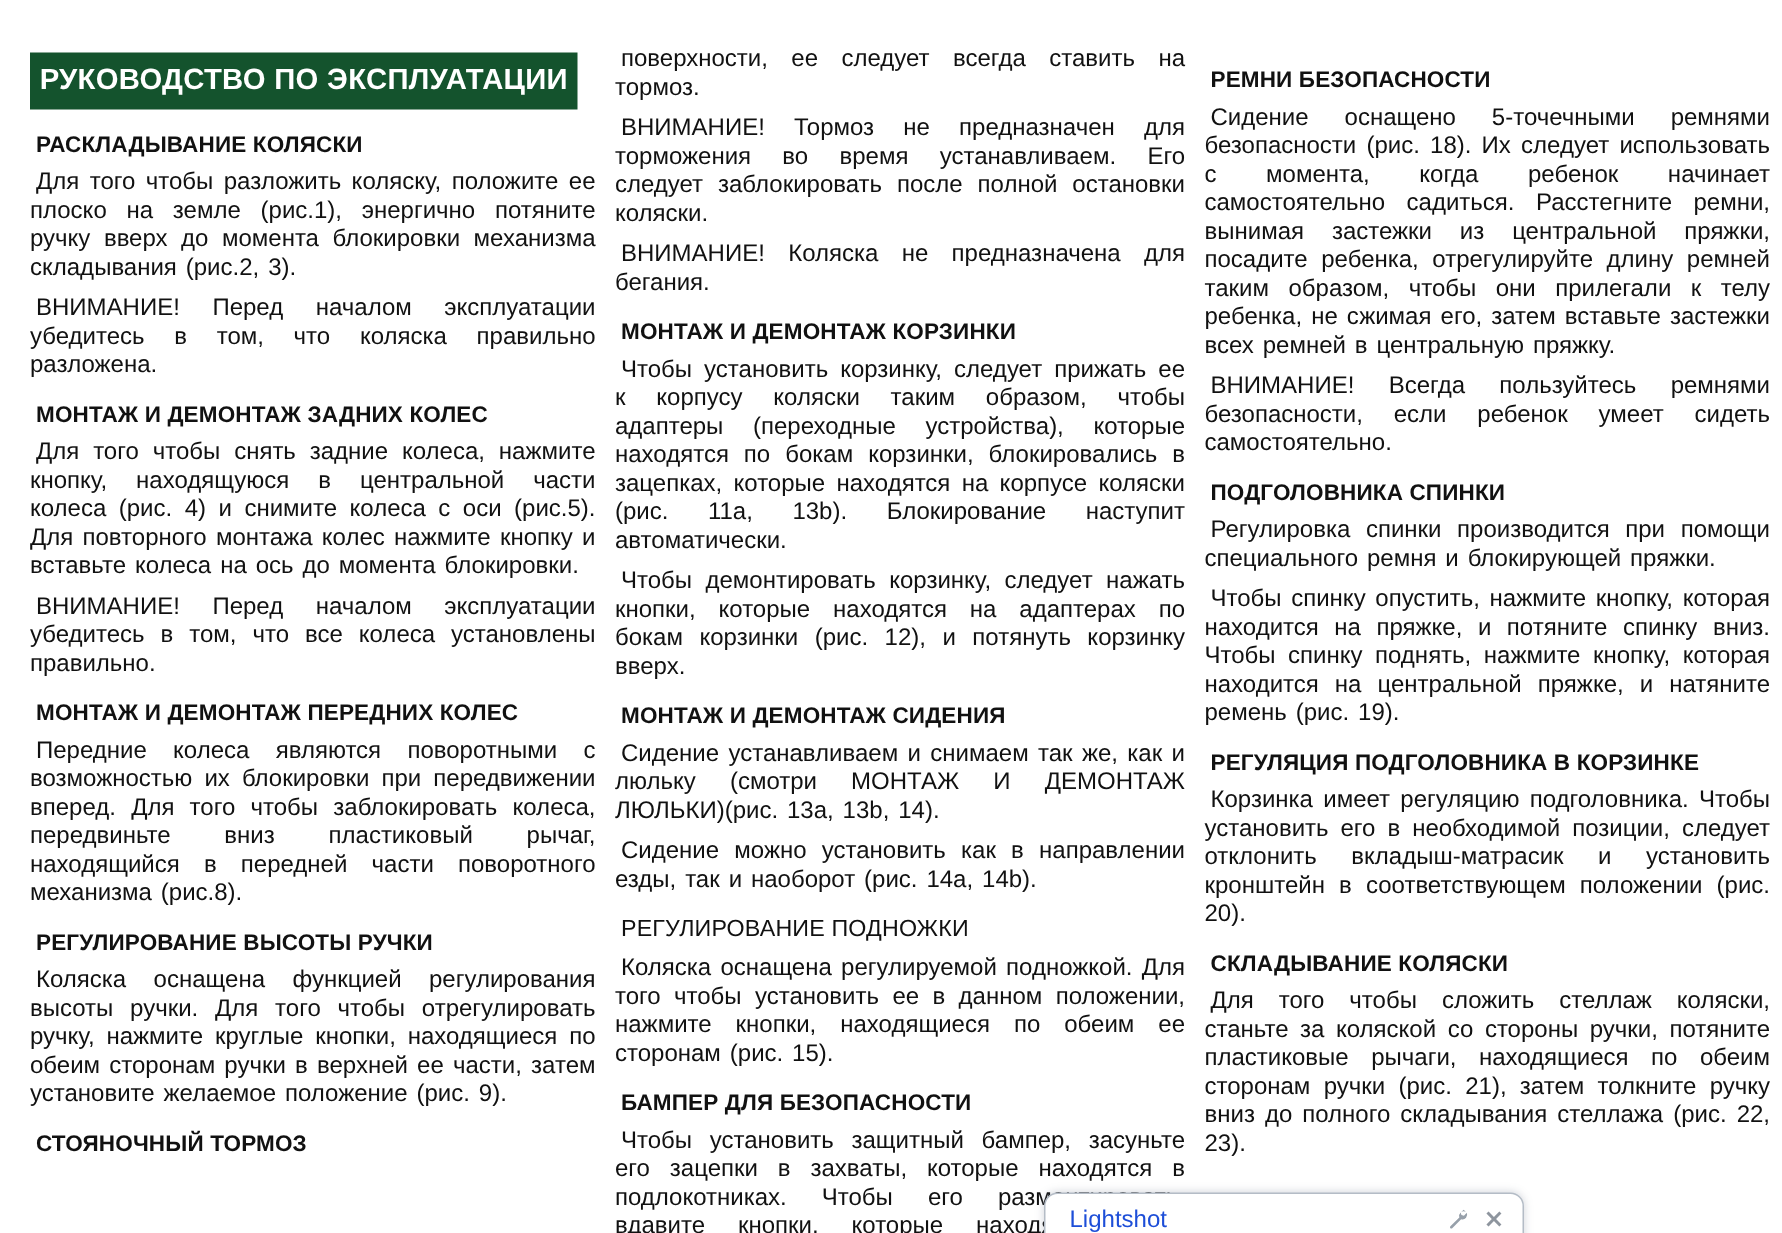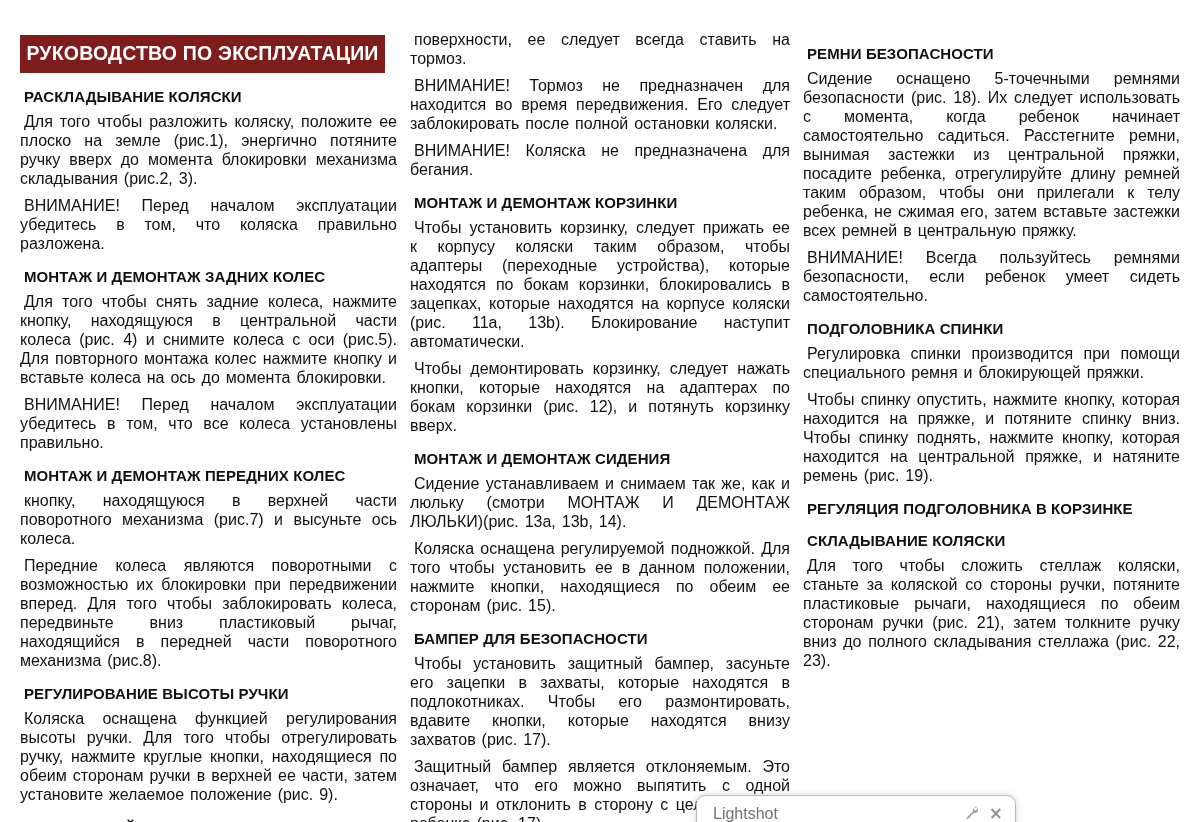--- a/index.html
+++ b/index.html
@@ -91,65 +91,67 @@
     cursor: pointer;
     font-family: "DejaVu Sans", sans-serif;
   }
 </style>
 </head>
 <body>
 
 <div class="page">
   <div class="columns">
     <div class="col">
-      <div class="banner" style="background: #7f1d1d; color: rgb(255, 255, 255);">
+      <div class="banner" style="background: #14532d; color: rgb(255, 255, 255);">
         <span>РУКОВОДСТВО ПО ЭКСПЛУАТАЦИИ</span>
       </div>
     <div class="heading">РАСКЛАДЫВАНИЕ КОЛЯСКИ</div>
         <div class="para">Для того чтобы разложить коляску, положите ее плоско на земле (рис.1), энергично потяните ручку вверх до момента блокировки механизма складывания (рис.2, 3).</div>
         <div class="para">ВНИМАНИЕ! Перед началом эксплуатации убедитесь в том, что коляска правильно разложена.</div>
         <div class="heading">МОНТАЖ И ДЕМОНТАЖ ЗАДНИХ КОЛЕС</div>
         <div class="para">Для того чтобы снять задние колеса, нажмите кнопку, находящуюся в центральной части колеса (рис. 4) и снимите колеса с оси (рис.5). Для повторного монтажа колес нажмите кнопку и вставьте колеса на ось до момента блокировки.</div>
         <div class="para">ВНИМАНИЕ! Перед началом эксплуатации убедитесь в том, что все колеса установлены правильно.</div>
         <div class="heading">МОНТАЖ И ДЕМОНТАЖ ПЕРЕДНИХ КОЛЕС</div>
-        <div class="para">кнопку, находящуюся в верхней части поворотного механизма (рис.7) и высуньте ось колеса.</div>
         <div class="para">Передние колеса являются поворотными с возможностью их блокировки при передвижении вперед. Для того чтобы заблокировать колеса, передвиньте вниз пластиковый рычаг, находящийся в передней части поворотного механизма (рис.8).</div>
         <div class="heading">РЕГУЛИРОВАНИЕ ВЫСОТЫ РУЧКИ</div>
         <div class="para">Коляска оснащена функцией регулирования высоты ручки. Для того чтобы отрегулировать ручку, нажмите круглые кнопки, находящиеся по обеим сторонам ручки в верхней ее части, затем установите желаемое положение (рис. 9).</div>
         <div class="heading">СТОЯНОЧНЫЙ ТОРМОЗ</div>
       </div>
     <div class="col">
         <div class="para">поверхности, ее следует всегда ставить на тормоз.</div>
-        <div class="para">ВНИМАНИЕ! Тормоз не предназначен для находится во время передвижения. Его следует заблокировать после полной остановки коляски.</div>
+        <div class="para">ВНИМАНИЕ! Тормоз не предназначен для торможения во время устанавливаем. Его следует заблокировать после полной остановки коляски.</div>
         <div class="para">ВНИМАНИЕ! Коляска не предназначена для бегания.</div>
         <div class="heading">МОНТАЖ И ДЕМОНТАЖ КОРЗИНКИ</div>
         <div class="para">Чтобы установить корзинку, следует прижать ее к корпусу коляски таким образом, чтобы адаптеры (переходные устройства), которые находятся по бокам корзинки, блокировались в зацепках, которые находятся на корпусе коляски (рис. 11a, 13b). Блокирование наступит автоматически.</div>
         <div class="para">Чтобы демонтировать корзинку, следует нажать кнопки, которые находятся на адаптерах по бокам корзинки (рис. 12), и потянуть корзинку вверх.</div>
         <div class="heading">МОНТАЖ И ДЕМОНТАЖ СИДЕНИЯ</div>
         <div class="para">Сидение устанавливаем и снимаем так же, как и люльку (смотри МОНТАЖ И ДЕМОНТАЖ ЛЮЛЬКИ)(рис. 13a, 13b, 14).</div>
+        <div class="para">Сидение можно установить как в направлении езды, так и наоборот (рис. 14a, 14b).</div>
+        <div class="heading-regular">РЕГУЛИРОВАНИЕ ПОДНОЖКИ</div>
         <div class="para">Коляска оснащена регулируемой подножкой. Для того чтобы установить ее в данном положении, нажмите кнопки, находящиеся по обеим ее сторонам (рис. 15).</div>
         <div class="heading">БАМПЕР ДЛЯ БЕЗОПАСНОСТИ</div>
         <div class="para">Чтобы установить защитный бампер, засуньте его зацепки в захваты, которые находятся в подлокотниках. Чтобы его размонтировать, вдавите кнопки, которые находятся внизу захватов (рис. 17).</div>
         <div class="para">Защитный бампер является отклоняемым. Это означает, что его можно выпятить с одной стороны и отклонить в сторону с целью посадки ребенка (рис. 17).</div>
       </div>
     <div class="col">
         <div class="heading">РЕМНИ БЕЗОПАСНОСТИ</div>
         <div class="para">Сидение оснащено 5-точечными ремнями безопасности (рис. 18). Их следует использовать с момента, когда ребенок начинает самостоятельно садиться. Расстегните ремни, вынимая застежки из центральной пряжки, посадите ребенка, отрегулируйте длину ремней таким образом, чтобы они прилегали к телу ребенка, не сжимая его, затем вставьте застежки всех ремней в центральную пряжку.</div>
         <div class="para">ВНИМАНИЕ! Всегда пользуйтесь ремнями безопасности, если ребенок умеет сидеть самостоятельно.</div>
         <div class="heading">ПОДГОЛОВНИКА СПИНКИ</div>
         <div class="para">Регулировка спинки производится при помощи специального ремня и блокирующей пряжки.</div>
         <div class="para">Чтобы спинку опустить, нажмите кнопку, которая находится на пряжке, и потяните спинку вниз. Чтобы спинку поднять, нажмите кнопку, которая находится на центральной пряжке, и натяните ремень (рис. 19).</div>
         <div class="heading">РЕГУЛЯЦИЯ ПОДГОЛОВНИКА В КОРЗИНКЕ</div>
+        <div class="para">Корзинка имеет регуляцию подголовника. Чтобы установить его в необходимой позиции, следует отклонить вкладыш-матрасик и установить кронштейн в соответствующем положении (рис. 20).</div>
         <div class="heading">СКЛАДЫВАНИЕ КОЛЯСКИ</div>
         <div class="para">Для того чтобы сложить стеллаж коляски, станьте за коляской со стороны ручки, потяните пластиковые рычаги, находящиеся по обеим сторонам ручки (рис. 21), затем толкните ручку вниз до полного складывания стеллажа (рис. 22, 23).</div>
       </div>
   </div>
 
   <div class="lightshot">
-    <span class="ls-title" style="color: #737373;">Lightshot</span>
+    <span class="ls-title" style="color: #1d4ed8;">Lightshot</span>
     <span class="ls-icons">
       <svg class="ls-wrench" viewBox="0 0 16 16" aria-hidden="true">
         <path fill="#97a0aa" d="M13.9 2.1a3.6 3.6 0 0 0-4.9 4.3L2.2 13.2c-.4.4-.4 1 0 1.4l-.8-.8.8.8c.4.4 1 .4 1.4 0l6.8-6.8a3.6 3.6 0 0 0 4.3-4.9l-2.2 2.2-1.9-.5-.5-1.9 2.2-2.2a3.6 3.6 0 0 0-.4-.4z"></path>
       </svg>
       <span class="ls-close">×</span>
     </span>
   </div>
 </div>
 
 </body></html>

